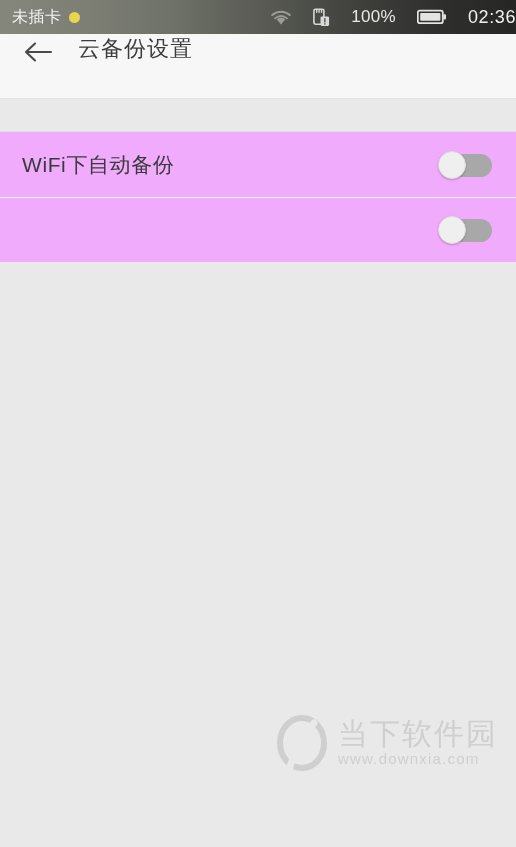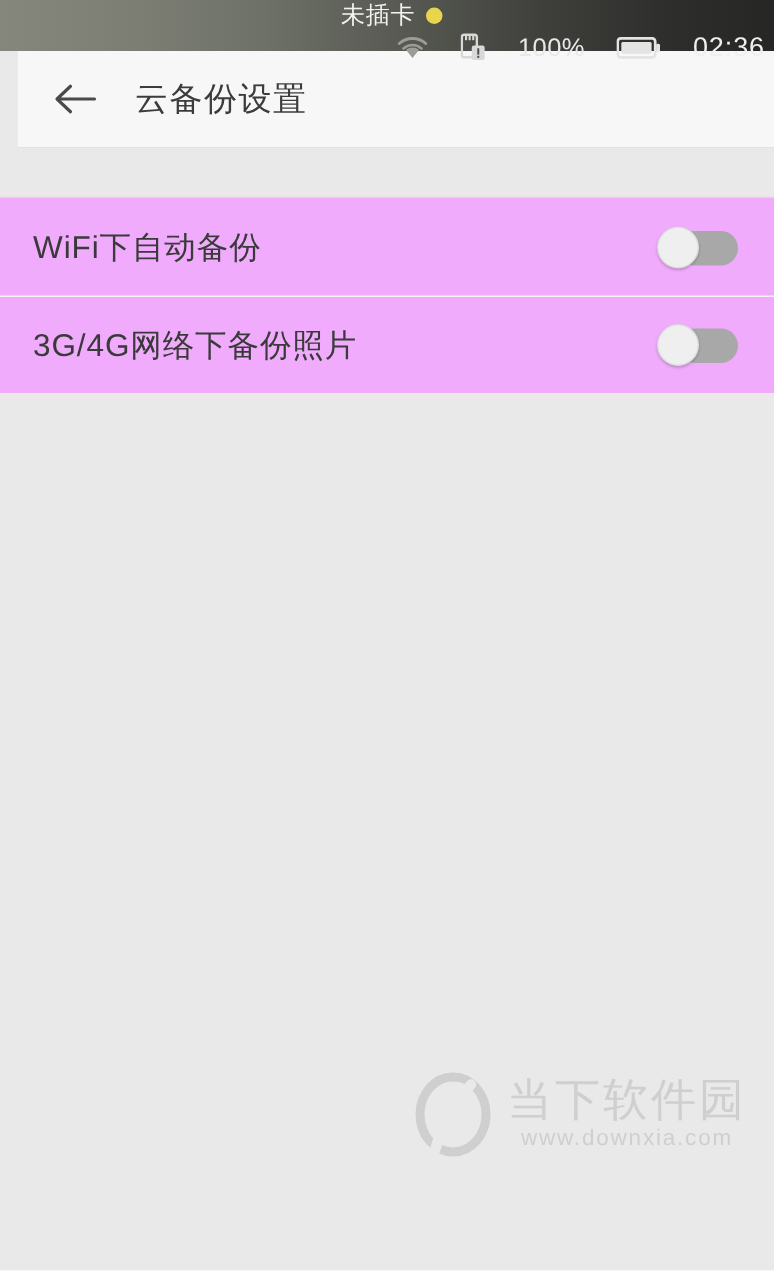--- a/index.html
+++ b/index.html
@@ -22,22 +22,21 @@
   .status-bar {
     position: relative;
     height: 34px;
     width: 100%;
     background: linear-gradient(to right,
                 #85877c 0%, #7c7e74 18%, #6e7168 34%,
                 #575952 52%, #3f403c 70%, #2e2f2c 86%, #262724 100%);
     display: flex;
     align-items: center;
     box-sizing: border-box;
-    padding: 0 6px 0 12px;
-    flex-direction: column;
+    padding: 0 0 0 12px;
   }
   .status-left {
     display: flex;
     align-items: center;
     gap: 7px;
   }
   .sim-text {
     color: #f2f2f2;
     font-size: 16px;
     letter-spacing: 0.5px;
@@ -71,25 +70,23 @@
     align-items: center;
     justify-content: center;
     line-height: 0;
   }
 
   
   .app-bar {
     height: 65px;
     background: #f7f7f7;
     display: flex;
-    align-items: center;
     padding-left: 20px;
     box-sizing: border-box;
     border-bottom: 1px solid #e2e2e2;
-    margin-left: 12px;
   }
   .back-btn {
     width: 36px;
     height: 36px;
     display: flex;
     align-items: center;
     justify-content: center;
     cursor: pointer;
   }
   .app-title {
@@ -187,21 +184,20 @@
   
   .watermark {
     position: absolute;
     right: 18px;
     bottom: 12px;
     display: flex;
     align-items: center;
     gap: 8px;
     opacity: 1;
     pointer-events: none;
-    text-align: center;
   }
   .wm-logo {
     line-height: 0;
   }
   .wm-text {
     display: flex;
     flex-direction: column;
     justify-content: center;
   }
   .wm-cn {
@@ -277,21 +273,20 @@
       <span class="row-label">WiFi下自动备份</span>
       <span class="row-right">
         <span class="toggle">
           <span class="track"></span>
           <span class="knob"></span>
         </span>
       </span>
     </div>
 
     <div class="row">
-      <span class="row-label">3G/4G网络下备份照片</span>
       <span class="row-right">
         <span class="toggle">
           <span class="track"></span>
           <span class="knob"></span>
         </span>
       </span>
     </div>
 
 
   </div>

